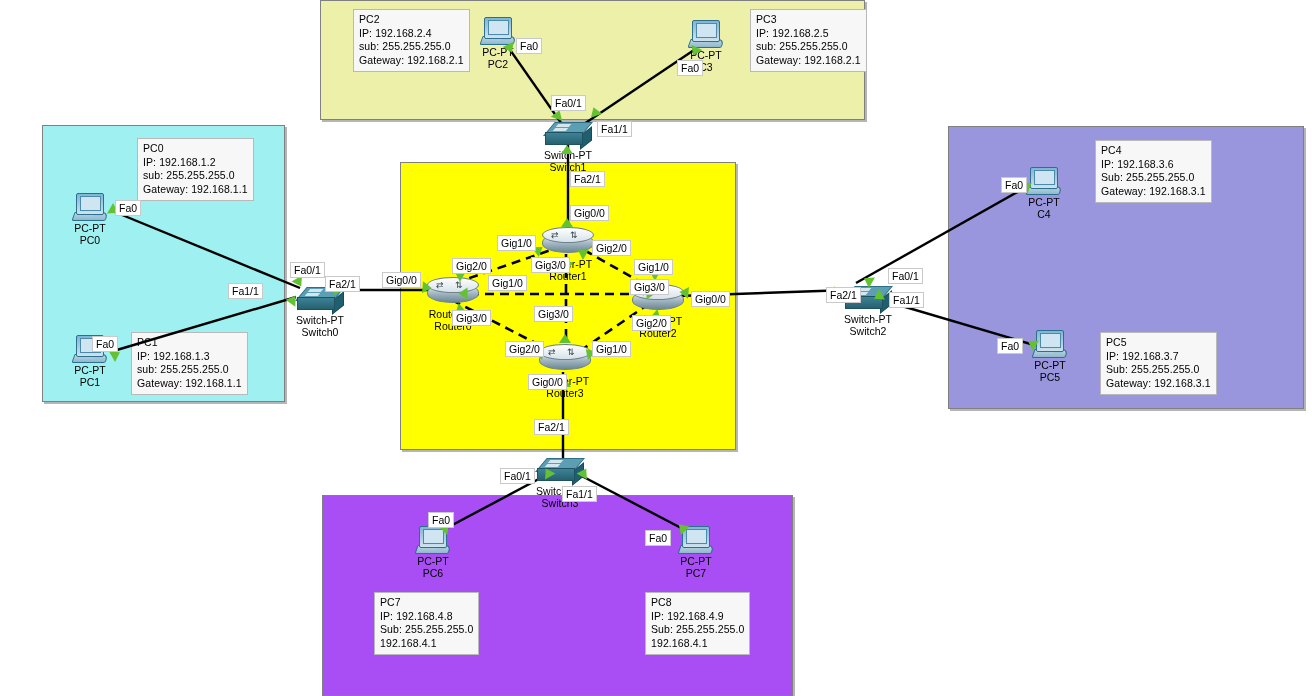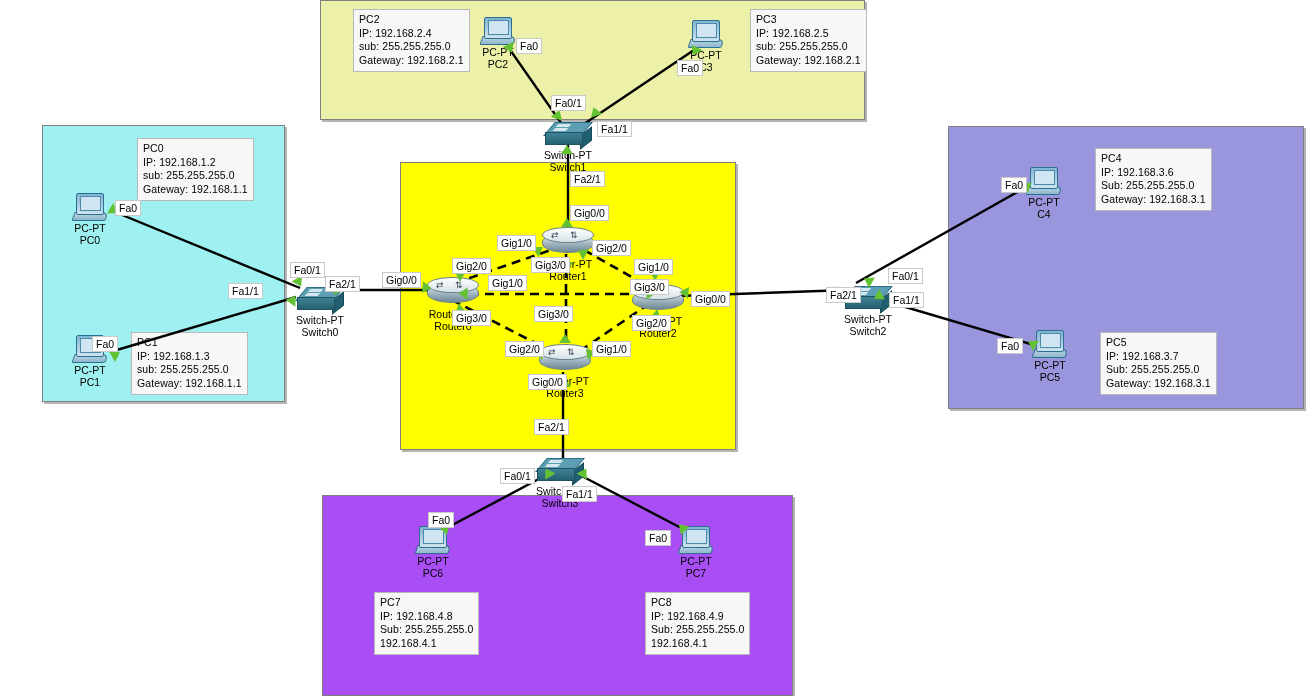--- a/index.html
+++ b/index.html
@@ -408,21 +408,21 @@
         <div>IP: 192.168.2.4</div>
         <div>sub: 255.255.255.0</div>
         <div>Gateway: 192.168.2.1</div>
       </div>
       <div class="note" style="left: 750px; top: 9px;">
         <div>PC3</div>
         <div>IP: 192.168.2.5</div>
         <div>sub: 255.255.255.0</div>
         <div>Gateway: 192.168.2.1</div>
       </div>
-      <div class="note" style="left: 1095px; top: 148px;">
+      <div class="note" style="left: 1095px; top: 140px;">
         <div>PC4</div>
         <div>IP: 192.168.3.6</div>
         <div>Sub: 255.255.255.0</div>
         <div>Gateway: 192.168.3.1</div>
       </div>
       <div class="note" style="left: 1100px; top: 332px;">
         <div>PC5</div>
         <div>IP: 192.168.3.7</div>
         <div>Sub: 255.255.255.0</div>
         <div>Gateway: 192.168.3.1</div>

